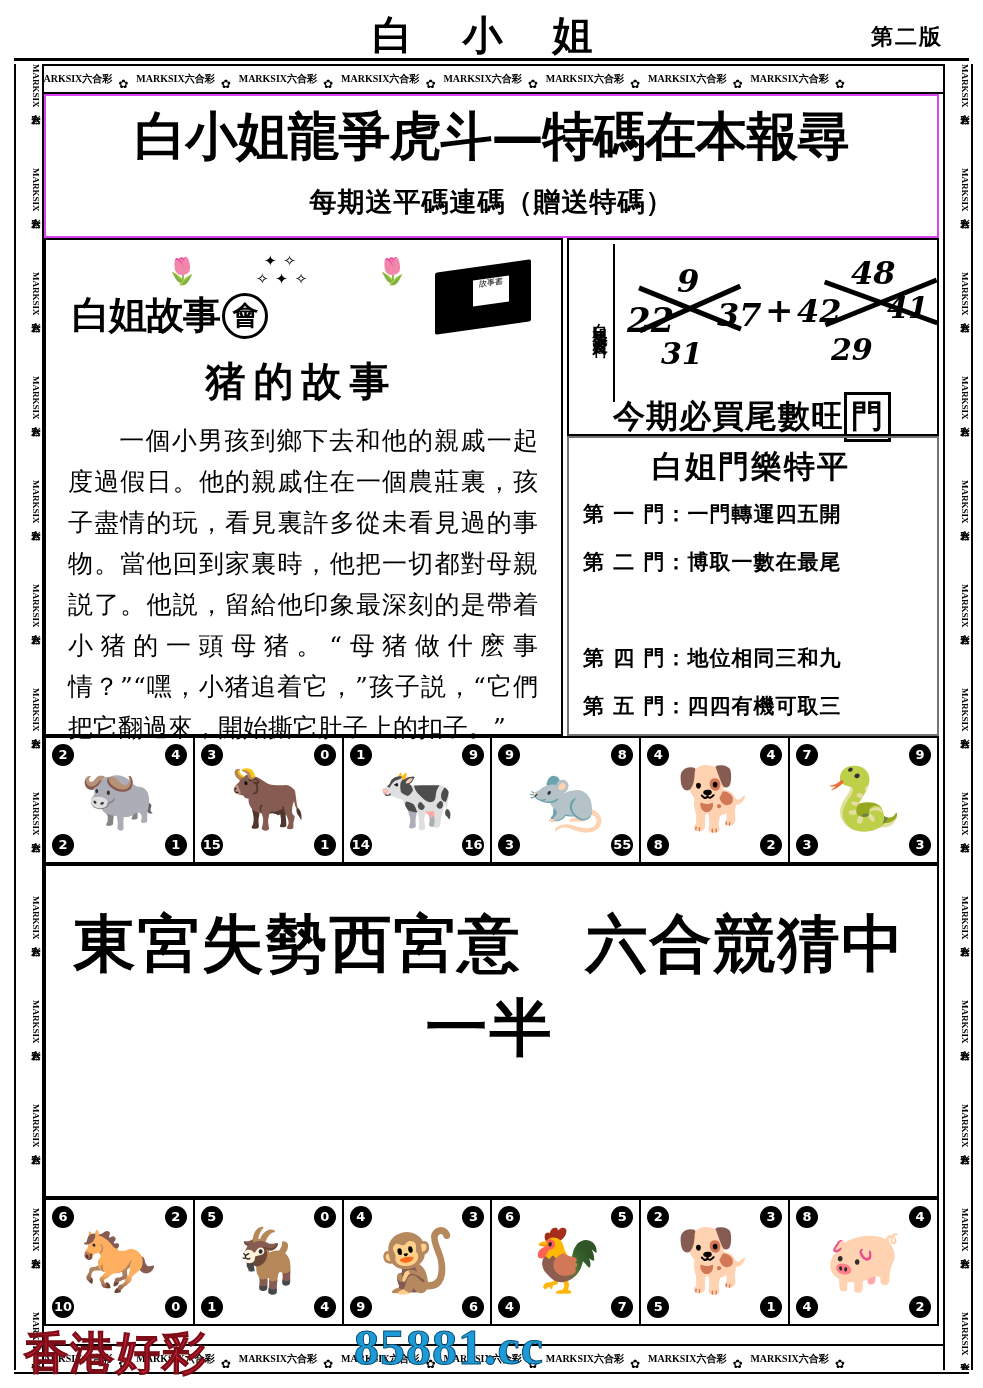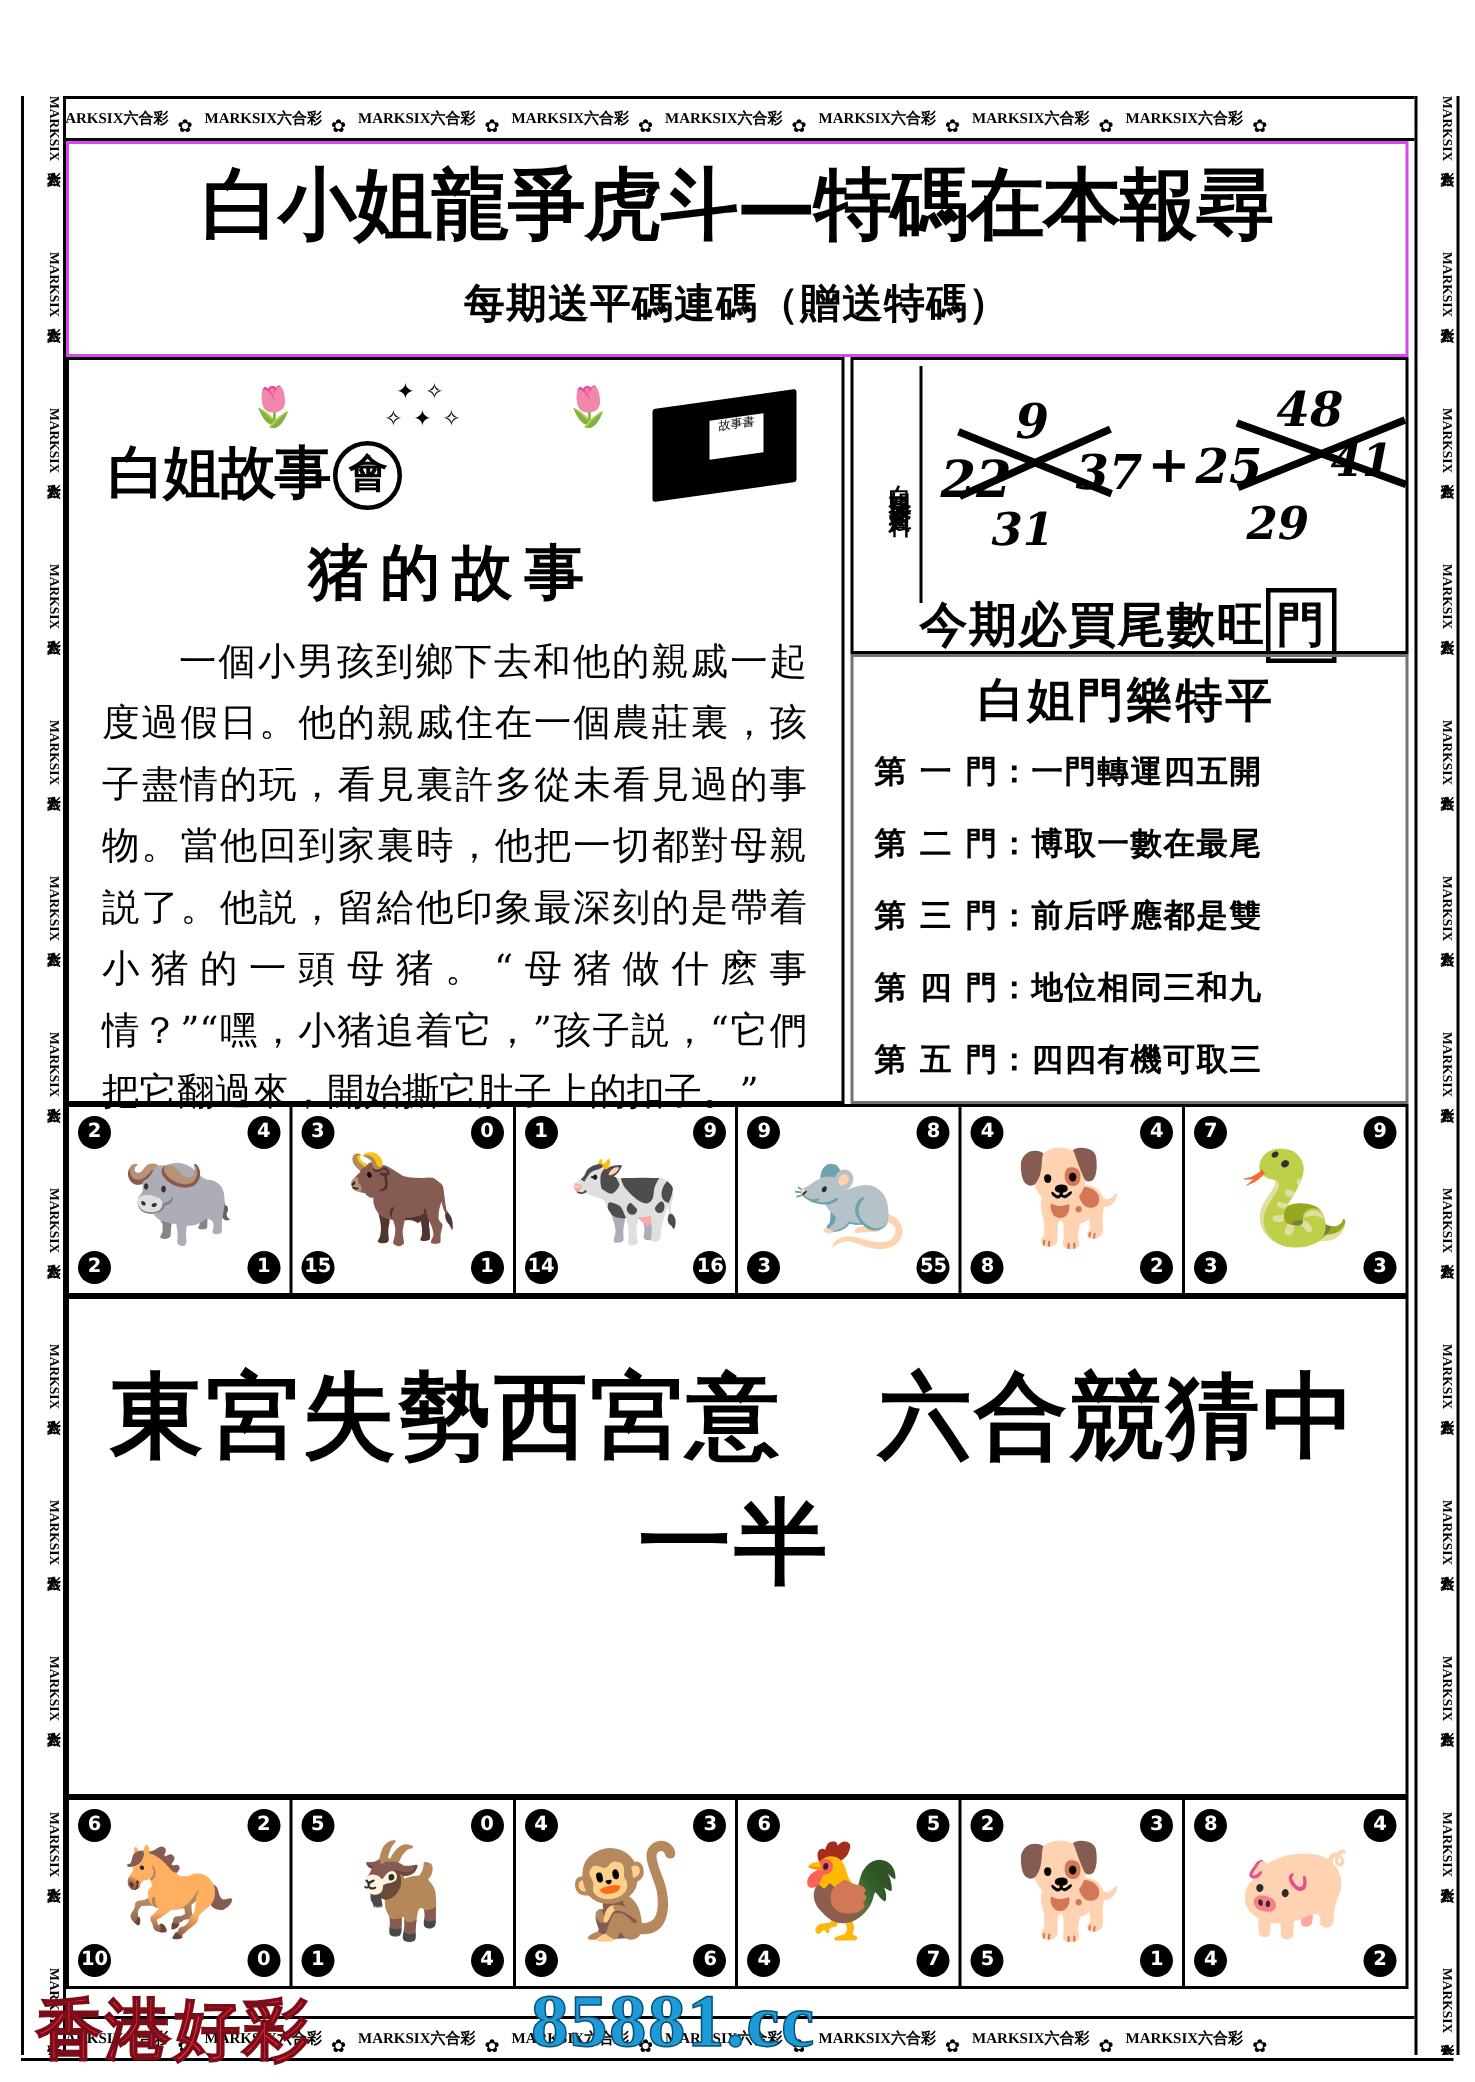--- a/index.html
+++ b/index.html
@@ -94,20 +94,25 @@
   .wm-cn{position:absolute;left:0;top:6px;font-size:44px;font-weight:700;color:#e8243a;letter-spacing:2px;
     -webkit-text-stroke:1px #7a0d18;}
   .wm-num{position:absolute;left:330px;top:0px;font-size:50px;font-weight:700;color:#1d9bd8;letter-spacing:1px;
     -webkit-text-stroke:1px #0b4f72;font-family:Liberation Serif, serif;}
 </style>
 </head>
 <body>
 
 <div id="page">
 
+  <div class="masthead">
+    <div class="mast-title">白 小 姐</div>
+    <div class="mast-edition">第二版</div>
+    <div class="mast-line"></div>
+  </div>
 
   <div class="frame-band band-top">
     <div class="band-h-inner" id="band-top-inner">
         <span class="flower"></span>
         <span class="band-tok">MARKSIX六合彩</span>
         <span class="flower"></span>
         <span class="band-tok">MARKSIX六合彩</span>
         <span class="flower"></span>
         <span class="band-tok">MARKSIX六合彩</span>
         <span class="flower"></span>
@@ -199,39 +204,38 @@
     </div>
 
     <div class="num-box">
       <div class="num-side">白姐最新資料</div>
       <div class="num-side-rule"></div>
 
       <div class="numfld" style="left:58px;top:60px;font-size:34px;">22</div>
       <div class="numfld" style="left:108px;top:22px;font-size:32px;">9</div>
       <div class="numfld" style="left:148px;top:56px;font-size:32px;">37</div>
       <div class="numfld" style="left:196px;top:50px;font-size:34px;font-style:normal;">+</div>
-      <div class="numfld" style="left:228px;top:52px;font-size:32px;">25</div>
+      <div class="numfld" style="left:228px;top:52px;font-size:32px;">42</div>
       <div class="numfld" style="left:282px;top:14px;font-size:32px;">48</div>
       <div class="numfld" style="left:318px;top:50px;font-size:30px;">41</div>
       <div class="numfld" style="left:92px;top:96px;font-size:30px;">31</div>
       <div class="numfld" style="left:262px;top:92px;font-size:30px;">29</div>
 
       <div class="strike" style="left:66px;top:66px;width:110px;height:5px;transform:rotate(22deg);"></div>
       <div class="strike" style="left:66px;top:66px;width:110px;height:5px;transform:rotate(-24deg);"></div>
       <div class="strike" style="left:252px;top:60px;width:120px;height:5px;transform:rotate(-22deg);"></div>
       <div class="strike" style="left:252px;top:60px;width:120px;height:5px;transform:rotate(20deg);"></div>
 
       <div class="num-banner"><span>今期必買尾數旺</span><span class="boxed">門</span></div>
     </div>
 
     <div class="gate-box">
       <div class="gate-title">白姐門樂特平</div>
       <div class="gate-row" style="top:62px;">第 一 門：一門轉運四五開</div>
       <div class="gate-row" style="top:110px;">第 二 門：博取一數在最尾</div>
-      <div class="gate-row" style="top:158px;">第 三 門：前后呼應都是雙</div>
       <div class="gate-row" style="top:206px;">第 四 門：地位相同三和九</div>
       <div class="gate-row" style="top:254px;">第 五 門：四四有機可取三</div>
     </div>
 
     <div class="strip strip-top" id="strip-top">
         <div class="cell">
           <div class="ball tl">2</div>
           <div class="ball tl" style="left: auto; right: 6px;">4</div>
           <div class="ball br">1</div>
           <div class="ball br" style="right: auto; left: 6px;">2</div>

